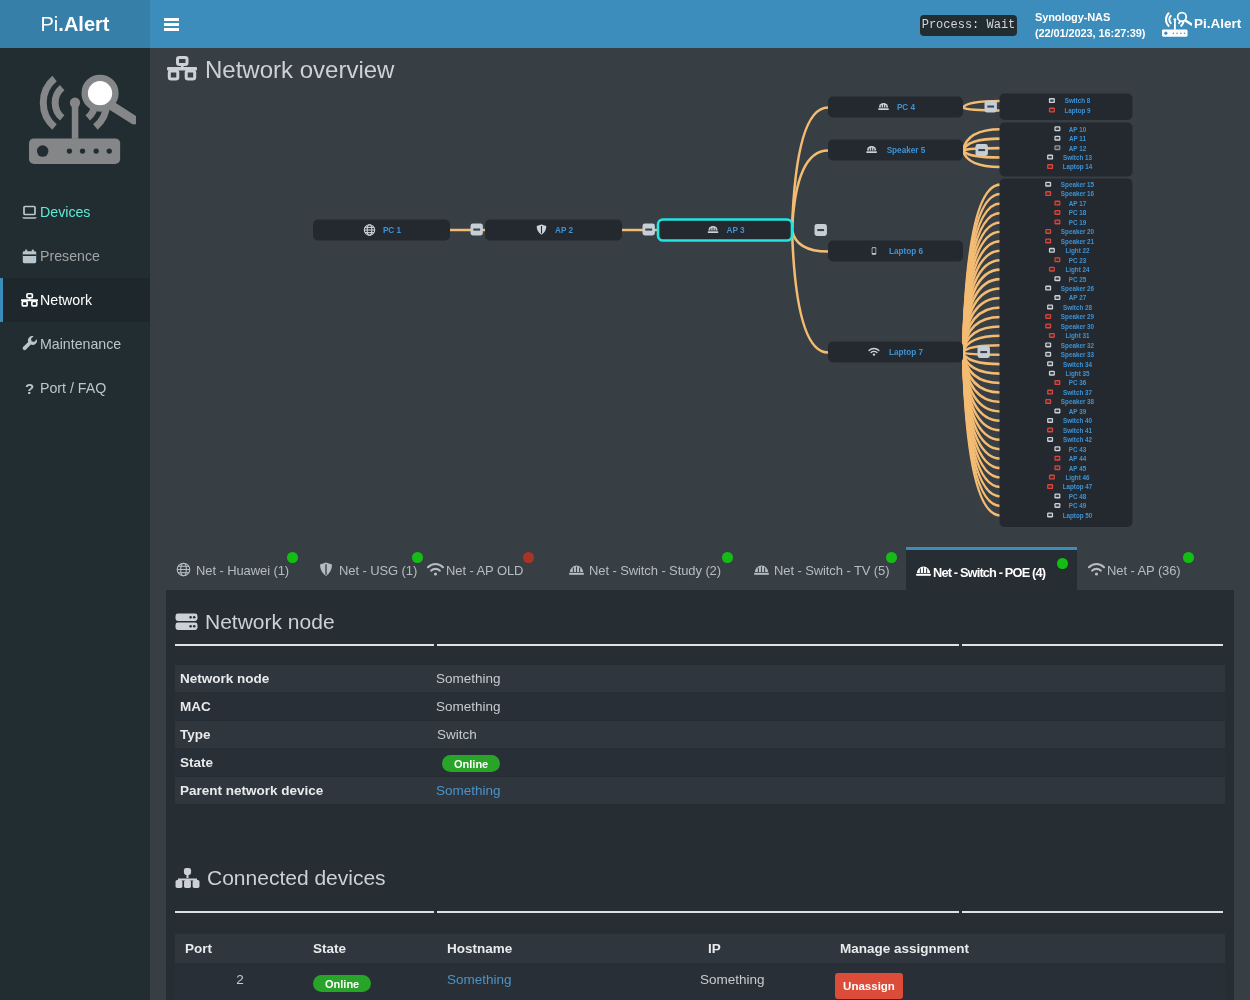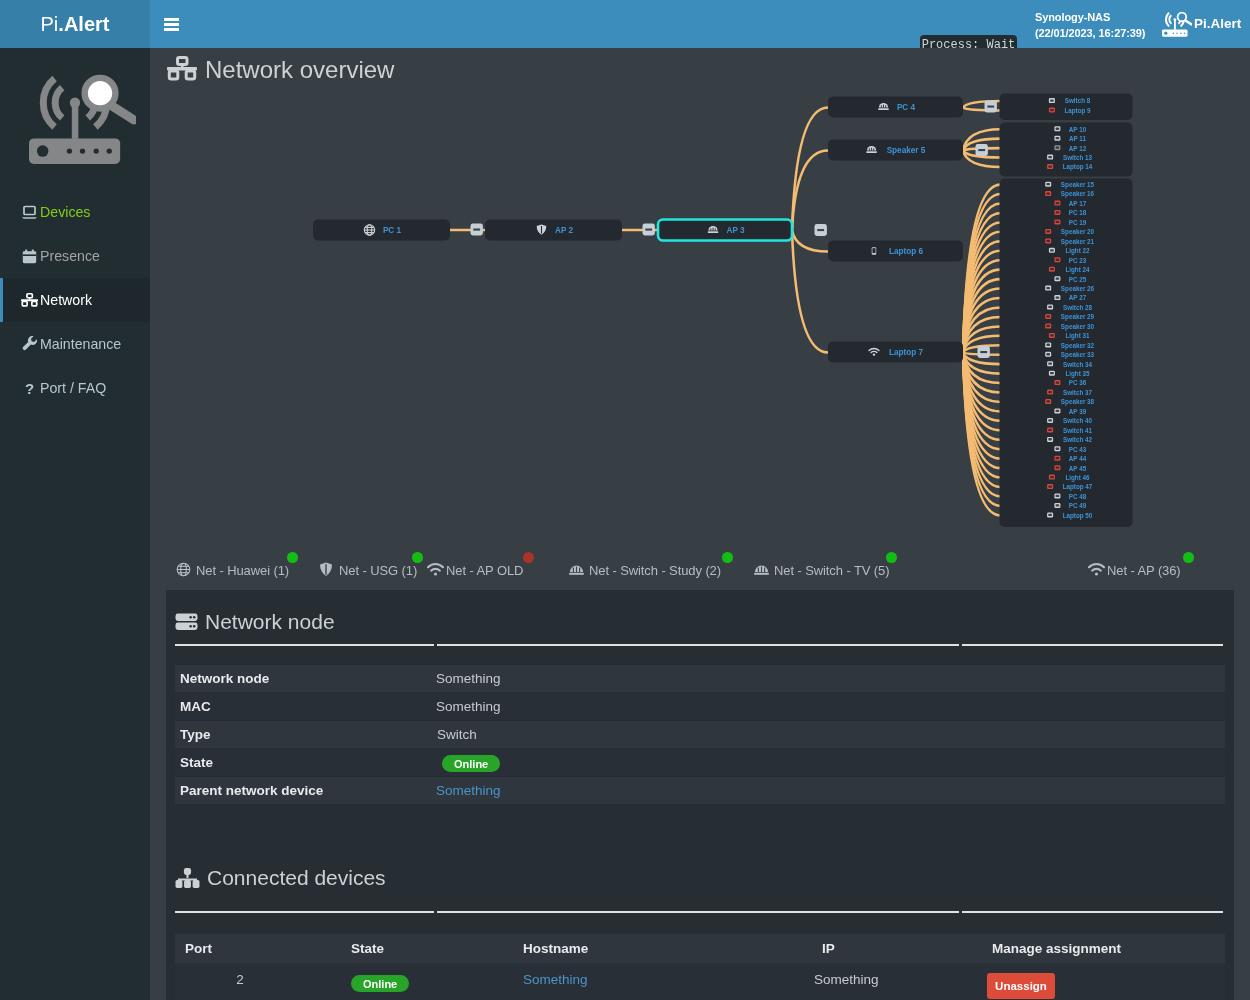--- a/index.html
+++ b/index.html
@@ -1,21 +1,21 @@
 <!DOCTYPE html>
 <html><head><meta charset="utf-8"><title>Pi.Alert</title>
 <style>
 * { margin:0; padding:0; box-sizing:border-box; }
 html,body { width:1250px; height:1000px; overflow:hidden; font-family:"Liberation Sans", sans-serif; background:#373e44; }
 .topbar { position:absolute; left:0; top:0; width:1250px; height:48px; background:#3c8dbc;padding-left:32px; }
 .logo { position:absolute; left:0; top:0; width:150px; height:48px; background:#367fa9; color:#fff; font-size:20px; text-align:center; line-height:48px; }
 .logo b { font-weight:bold; }
 .burger { position:absolute; left:164px; top:18px; }
 .burger div { width:15px; height:2.6px; background:#fff; margin-bottom:2.6px; }
-.procbadge { position:absolute; left:920px; top:15px; width:97px; height:21px; background:#222d32; border-radius:4px; color:#d4d6d8; font-family:"Liberation Mono",monospace; font-size:12px; text-align:center; line-height:21px; white-space:nowrap;margin-top:20px; }
+.procbadge { position:absolute; left:920px; top:15px; width:97px; height:21px; background:#222d32; border-radius:4px; color:#d4d6d8; font-family:"Liberation Mono",monospace; font-size:12px; text-align:center; line-height:21px; white-space:nowrap; }
 .hostinfo { position:absolute; left:1035px; top:9px; color:#fff; font-size:11px; font-weight:bold; line-height:16px; letter-spacing:-0.1px; }
 .tbright { position:absolute; left:1162px; top:11px; }
 .tbname { position:absolute; left:1194px; top:16px; color:#fff; font-size:13.5px; font-weight:bold; }
 .sidebar { position:absolute; left:0; top:48px; width:150px; height:952px; background:#222d32; }
 .slogo { position:absolute; left:29px; top:24px; }
 .menu { position:absolute; left:0; top:142px; width:150px; }
 .mitem { height:44px; display:flex; align-items:center; padding-left:18px; border-left:3px solid transparent; }
 .mitem .mic { width:17px; display:inline-flex; justify-content:center; }
 .mlab { font-size:14.2px; margin-left:2px; }
 .mactive { background:#1e282c; border-left:3px solid #3c8dbc; }
@@ -38,21 +38,21 @@
 .hline div { position:absolute; top:0; height:2px; background:#dfe2e4; }
 .ntable { position:relative; margin:19px 9px 0 9px; }
 .nrow { height:28px; display:flex; align-items:center; font-size:13.5px; border-bottom:1px solid #262d33; }
 .nrow .k { width:258px; padding-left:5px; font-weight:bold; color:#e8eaec; }
 .nrow .v { color:#c6cbd0; padding-left:3px; }
 .r1 { background:#2f363d; }
 .r2 { background:#292f36; }
 .pill { display:inline-block; background:#28a428; color:#fff; font-size:11px; font-weight:bold; border-radius:9px; padding:2.5px 12px; }
 .alink, .nrow .alink, .crow .alink { color:#4b93c8; }
 .ctable { position:relative; margin:21px 9px 0 9px; font-size:13.5px; }
-.crow { height:29px; display:flex; align-items:center;gap:38px; }
+.crow { height:29px; display:flex; align-items:center; }
 .chead { background:#2f363d; font-weight:bold; color:#e8eaec; }
 .cbody { background:#292f36; height:37px; align-items:flex-start; padding-top:9px; color:#c6cbd0; }
 .cc1 { width:130px; text-align:center; }
 .cc2 { width:132px; padding-left:8px; }
 .cc3 { width:261px; padding-left:10px; }
 .cc4 { width:132px; padding-left:10px; }
 .cc5 { flex:1; padding-left:10px; }
 .btn-danger { display:inline-block; background:#dd4b39; color:#fff; font-size:11.5px; font-weight:bold; border-radius:3px; width:68px; height:26px; line-height:26px; text-align:center; margin-top:1px; margin-left:-5px; }
 </style></head>
 <body>
@@ -107,21 +107,21 @@
   <div class="menu">
       <div class="mitem">
         <span class="mic">
           <svg width="17" height="15" viewBox="0 0 17 15">
             <g stroke="#b8c7ce" fill="none" stroke-width="1.7">
               <rect x="3" y="1.5" width="11" height="8" rx="1"></rect>
             </g>
             <path d="M1 12.2 h15 l-1.6 1.6 h-11.8 z" fill="#b8c7ce"></path>
           </svg>
         </span>
-        <span class="mlab" style="color:#84cc16">Devices</span>
+        <span class="mlab" style="color:#5eead4">Devices</span>
       </div>
 <div class="mitem">
         <span class="mic">
           <svg width="15" height="15" viewBox="0 0 15 15">
             <rect x="0.8" y="2.2" width="13.4" height="12" rx="1.4" fill="#b8c7ce"></rect>
             <rect x="0.8" y="5.4" width="13.4" height="1.6" fill="#222d32"></rect>
             <rect x="3.2" y="0.6" width="2" height="3" fill="#b8c7ce"></rect>
             <rect x="9.8" y="0.6" width="2" height="3" fill="#b8c7ce"></rect>
           </svg>
         </span>
@@ -461,20 +461,31 @@
       <span class="tabic"><svg width="15" height="13" viewBox="0 0 15 13">
           <path d="M1 10 a6.5 6.5 0 0 1 13 0 z" fill="#b6bcc3"></path>
           <rect x="0.2" y="10.8" width="14.6" height="2" fill="#b6bcc3"></rect>
           <g stroke="#3a4149" stroke-width="1.1">
             <path d="M4.4 10 v-4.5 M7.5 10 v-5.5 M10.6 10 v-4.5"></path>
           </g>
         </svg></span>
       <span class="tabtx">Net - Switch - TV (5)</span>
       <span class="dot" style="background:#13bd13;left:142px"></span>
     </div>
+<div class="tab active" style="left:756px;width:171px">
+      <span class="tabic"><svg width="15" height="13" viewBox="0 0 15 13">
+          <path d="M1 10 a6.5 6.5 0 0 1 13 0 z" fill="#fff"></path>
+          <rect x="0.2" y="10.8" width="14.6" height="2" fill="#fff"></rect>
+          <g stroke="#3a4149" stroke-width="1.1">
+            <path d="M4.4 10 v-4.5 M7.5 10 v-5.5 M10.6 10 v-4.5"></path>
+          </g>
+        </svg></span>
+      <span class="tabtx">Net - Switch - POE (4)</span>
+      <span class="dot" style="background:#13bd13;left:151px"></span>
+    </div>
 <div class="tab" style="left:927px;width:126px">
       <span class="tabic"><svg width="19" height="14" viewBox="0 0 19 14">
           <g stroke="#b6bcc3" fill="none" stroke-linecap="round">
             <path d="M2 5.2 a10.4 10.4 0 0 1 15 0" stroke-width="2.2"></path>
             <path d="M5.3 8.6 a5.9 5.9 0 0 1 8.4 0" stroke-width="2.2"></path>
           </g>
           <circle cx="9.5" cy="12" r="1.6" fill="#b6bcc3"></circle>
         </svg></span>
       <span class="tabtx">Net - AP (36)</span>
       <span class="dot" style="background:#13bd13;left:106px"></span>

